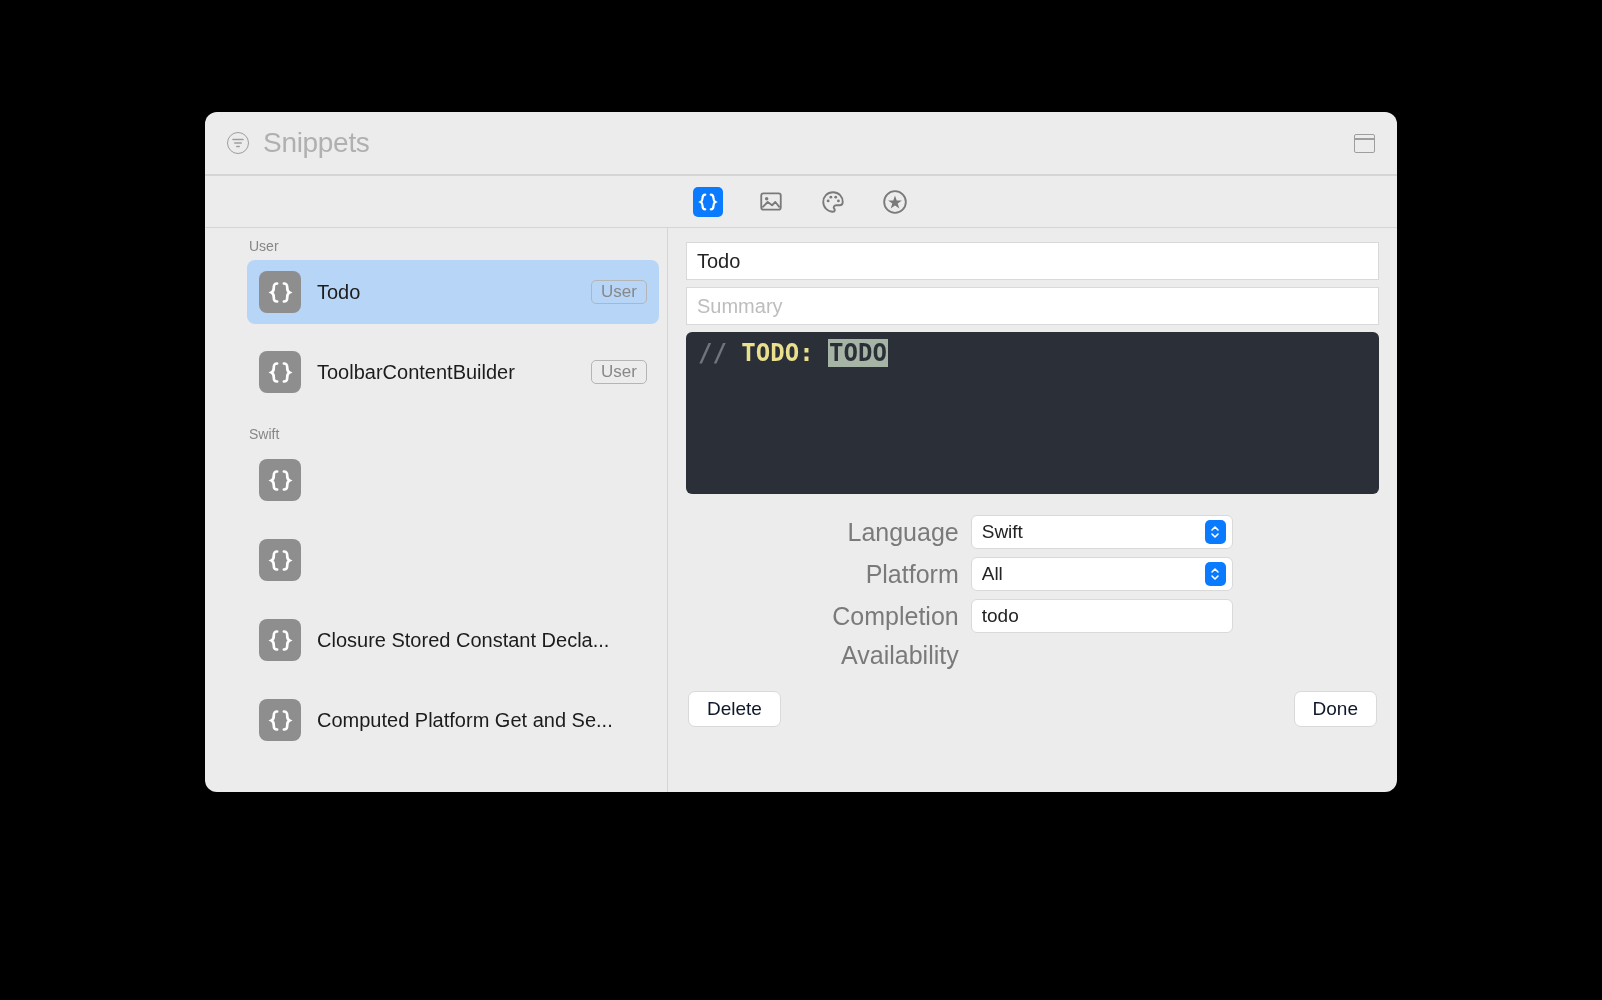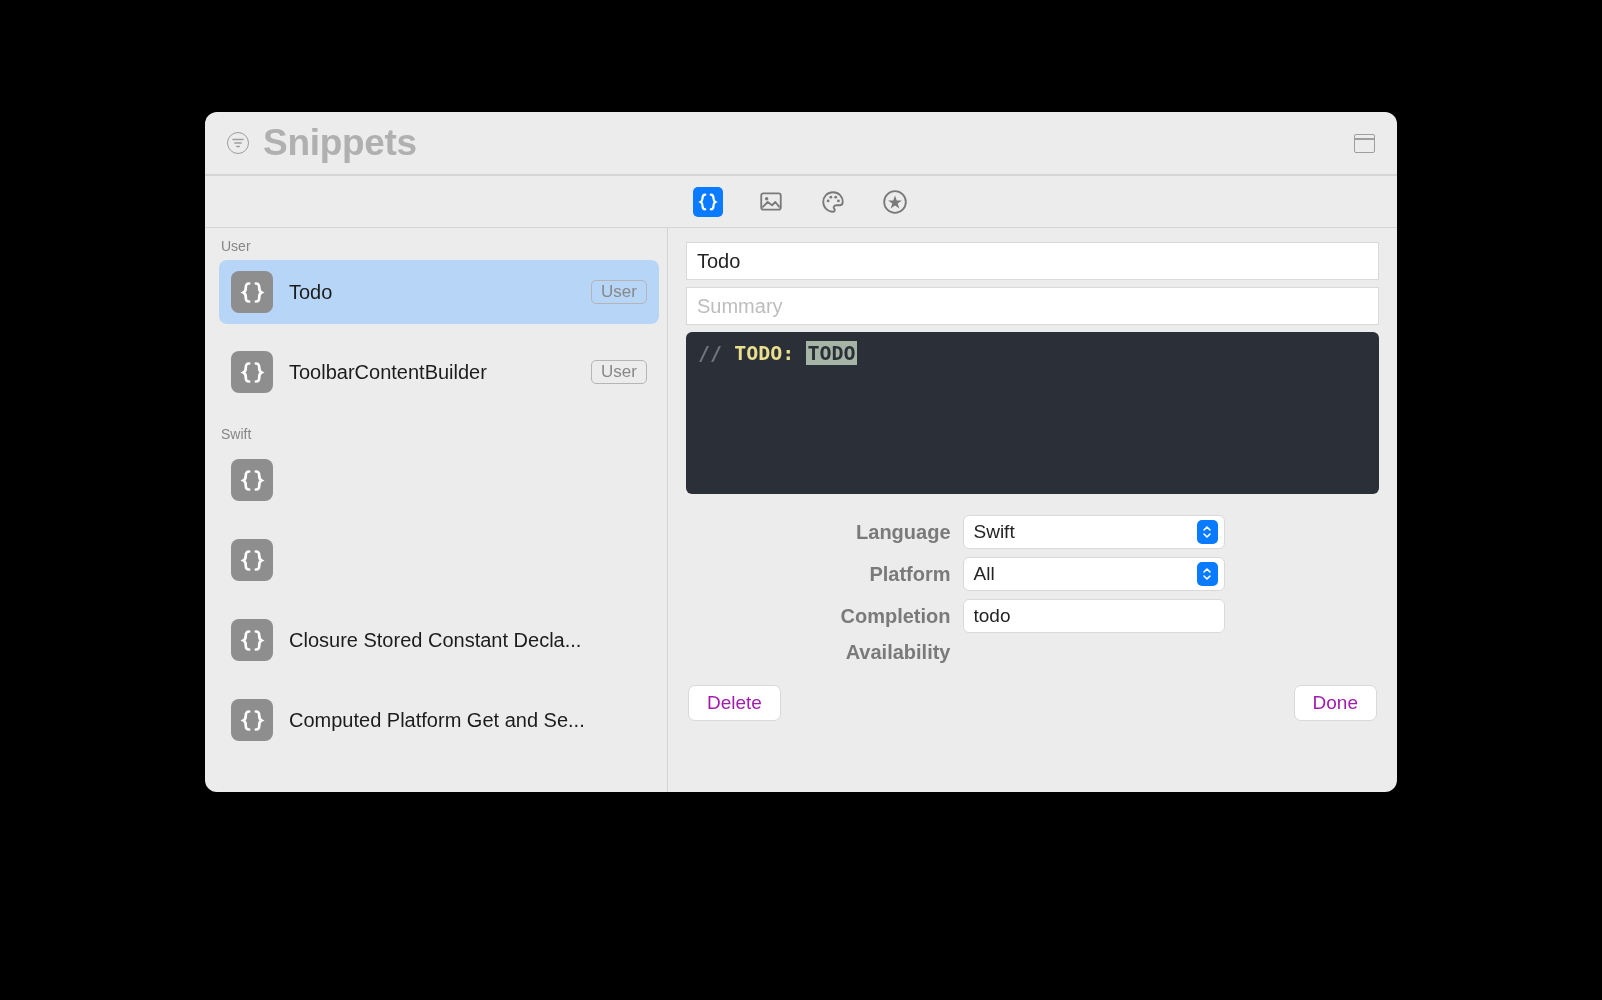--- a/index.html
+++ b/index.html
@@ -44,22 +44,22 @@
       height: 22px;
       border: 1.9px solid #9e9e9e;
       border-radius: 50%;
       display: flex;
       align-items: center;
       justify-content: center;
       color: #9e9e9e;
     }
     .filter-icon svg { display: block; }
     .titlebar-title {
-      font-size: 37px;
-      font-weight: 700;
+      font-size: 28px;
+      font-weight: 400;
       color: #b0b0b0;
       letter-spacing: -0.3px;
     }
     .titlebar-right {
       width: 21px;
       height: 19px;
       border: 1.9px solid #9e9e9e;
       border-radius: 2px;
       position: relative;
     }
@@ -100,20 +100,21 @@
     .content {
       flex: 1;
       display: flex;
       overflow: hidden;
     }
     .sidebar {
       width: 463px;
       border-right: 1px solid #d5d5d5;
       overflow-y: auto;
       padding-top: 4px;
+      padding-left: 28px;
     }
     .section-header {
       font-size: 14px;
       color: #868686;
       padding: 6px 14px 6px 16px;
     }
     .snippet-row {
       margin: 0 8px 16px 14px;
       padding: 12px 12px 12px 12px;
       border-radius: 8px;
@@ -170,46 +171,45 @@
       outline: none;
       color: #232323;
     }
     .text-input::placeholder { color: #bdbdbd; }
     .code-area {
       background: #2b2f37;
       border-radius: 6px;
       height: 162px;
       padding: 9px 12px;
       font-family: Menlo, Monaco, Consolas, monospace;
-      font-size: 20px;
+      font-size: 24px;
       font-weight: 700;
       line-height: 25px;
       color: #eadf8e;
     }
     .code-comment { color: #6d7680; font-weight: 700; }
     .code-placeholder {
       background: #a6b4a6;
       color: #2b2f37;
       padding: 0 1px;
     }
     .form-grid {
       display: grid;
       grid-template-columns: auto 262px;
       column-gap: 12px;
       row-gap: 8px;
       align-items: center;
       justify-content: center;
       margin-top: 14px;
     }
     .form-label {
-      font-size: 20px;
+      font-size: 25px;
       color: #7a7a7a;
       text-align: right;
       white-space: nowrap;
-      font-weight: bold;
     }
     .form-control {
       height: 34px;
       background: #fff;
       border: 1px solid #d9d9d9;
       border-radius: 6px;
       display: flex;
       align-items: center;
       position: relative;
       padding-left: 10px;
@@ -247,21 +247,21 @@
       margin-top: 14px;
       padding: 0 2px;
     }
     .mac-button {
       background: #fff;
       border: 1px solid #d9d9d9;
       border-radius: 7px;
       height: 36px;
       padding: 0 18px;
       font-size: 19px;
-      color: #a21caf;
+      color: #0f172a;
       cursor: pointer;
       font-family: inherit;
     }
   </style>
 </head>
 <body>
 
 <svg width="0" height="0" style="position:absolute">
   <defs>
     <g id="braces">

